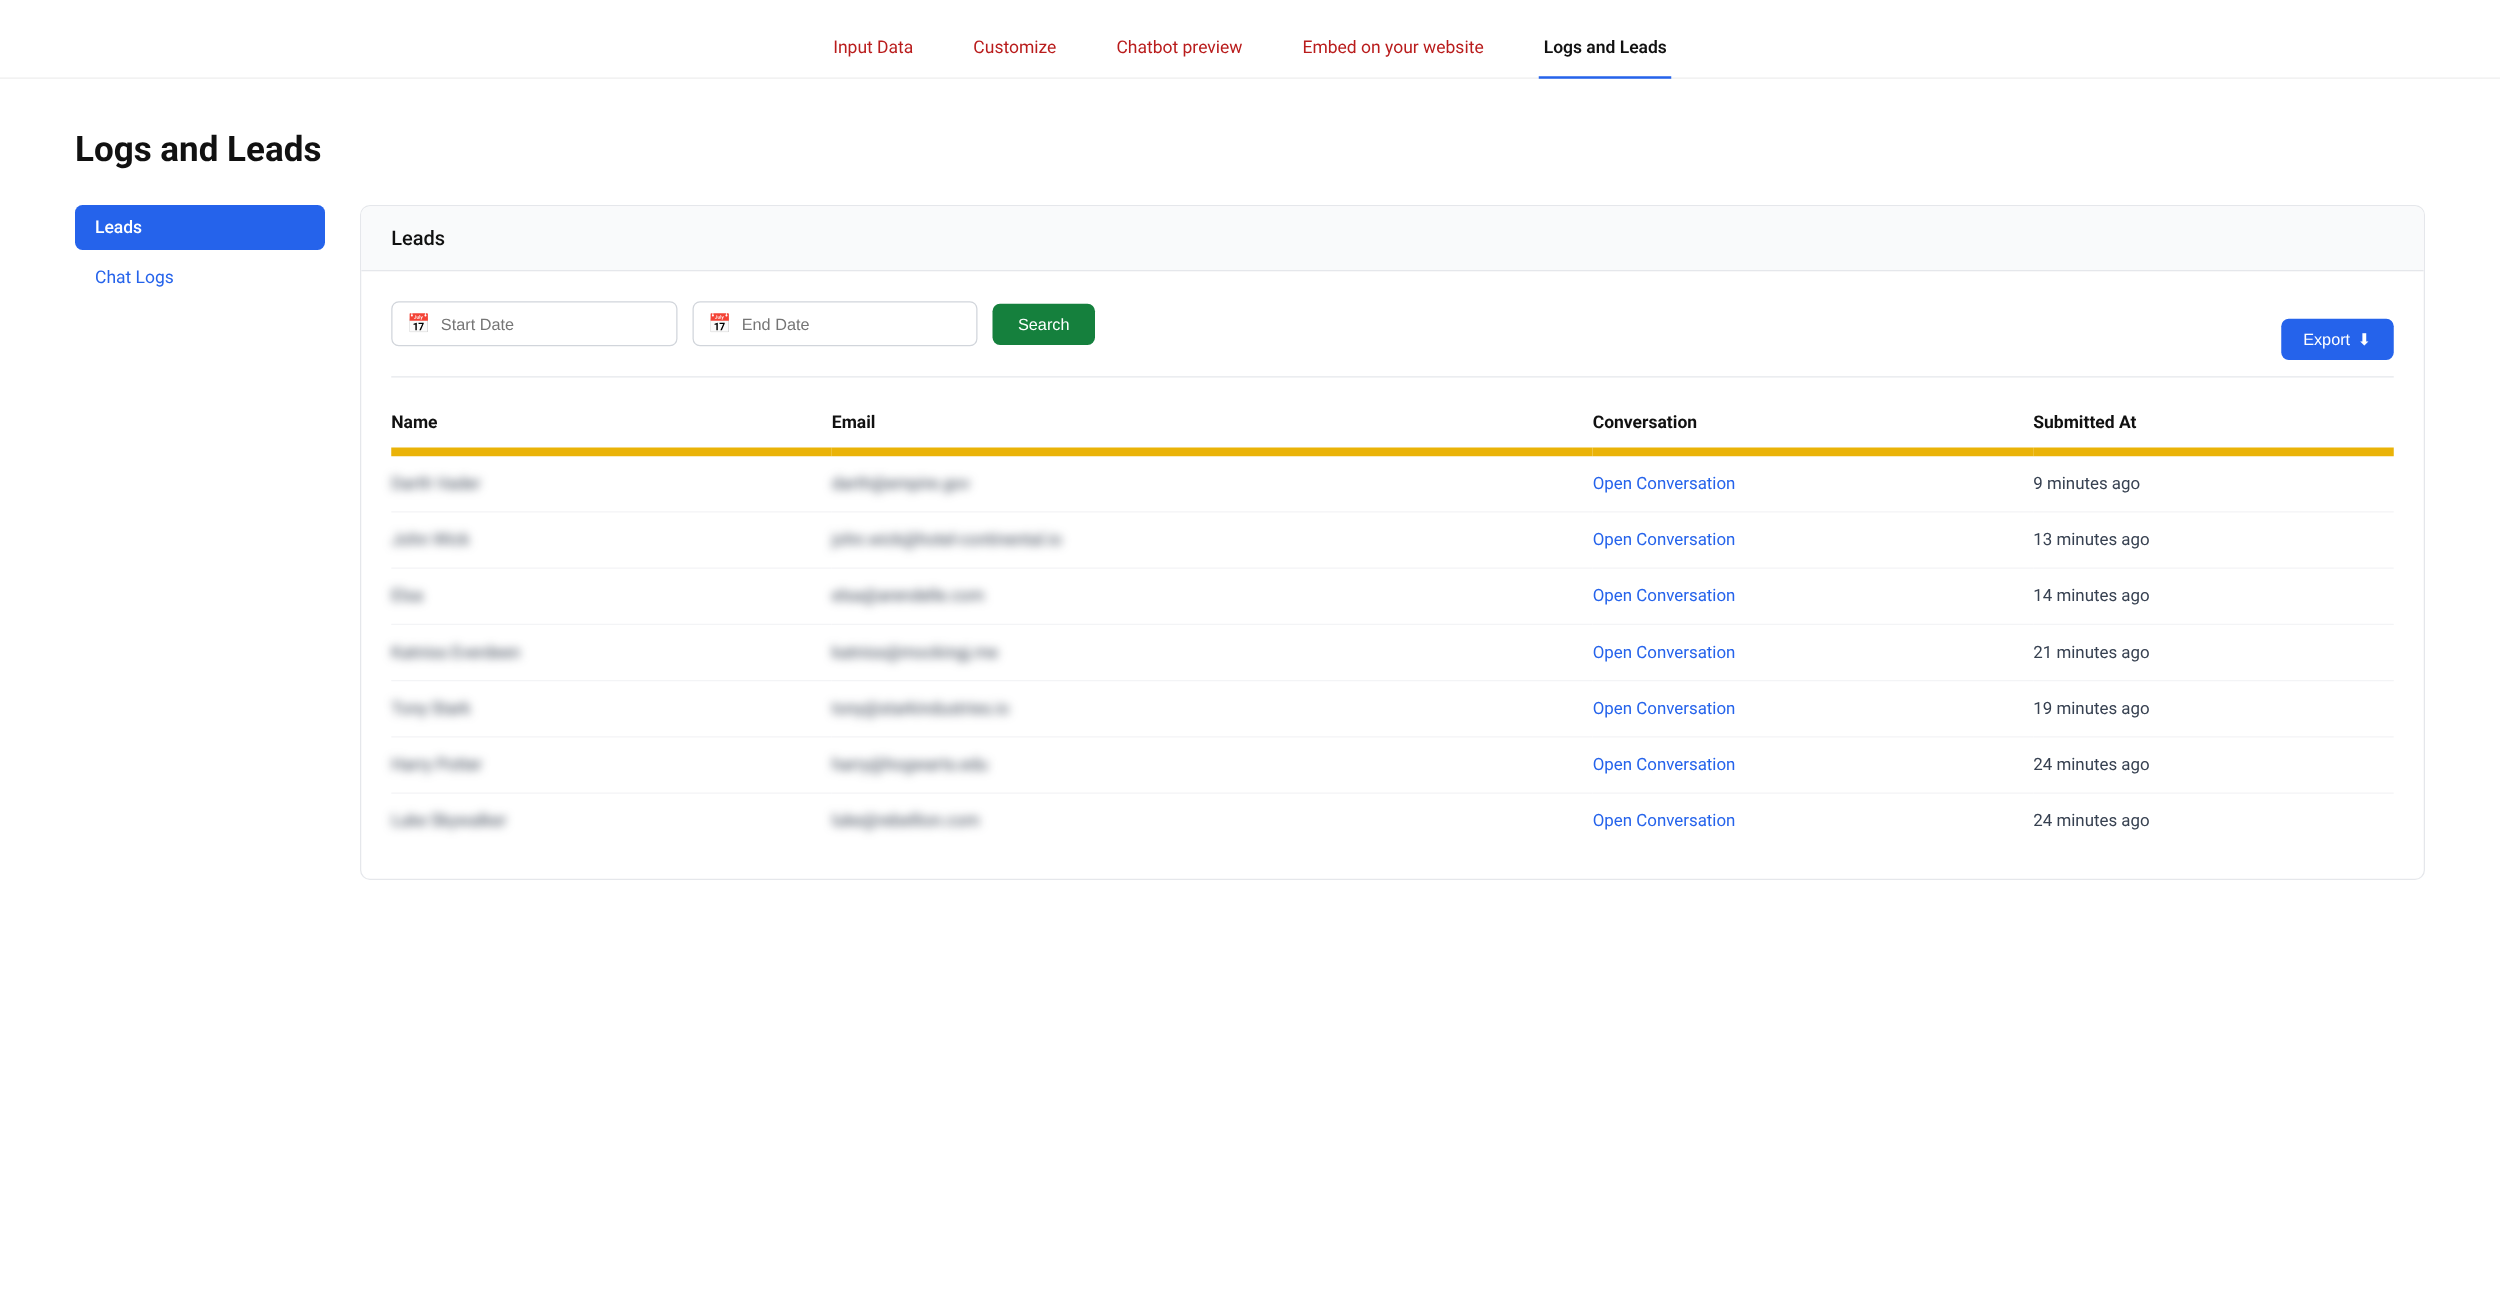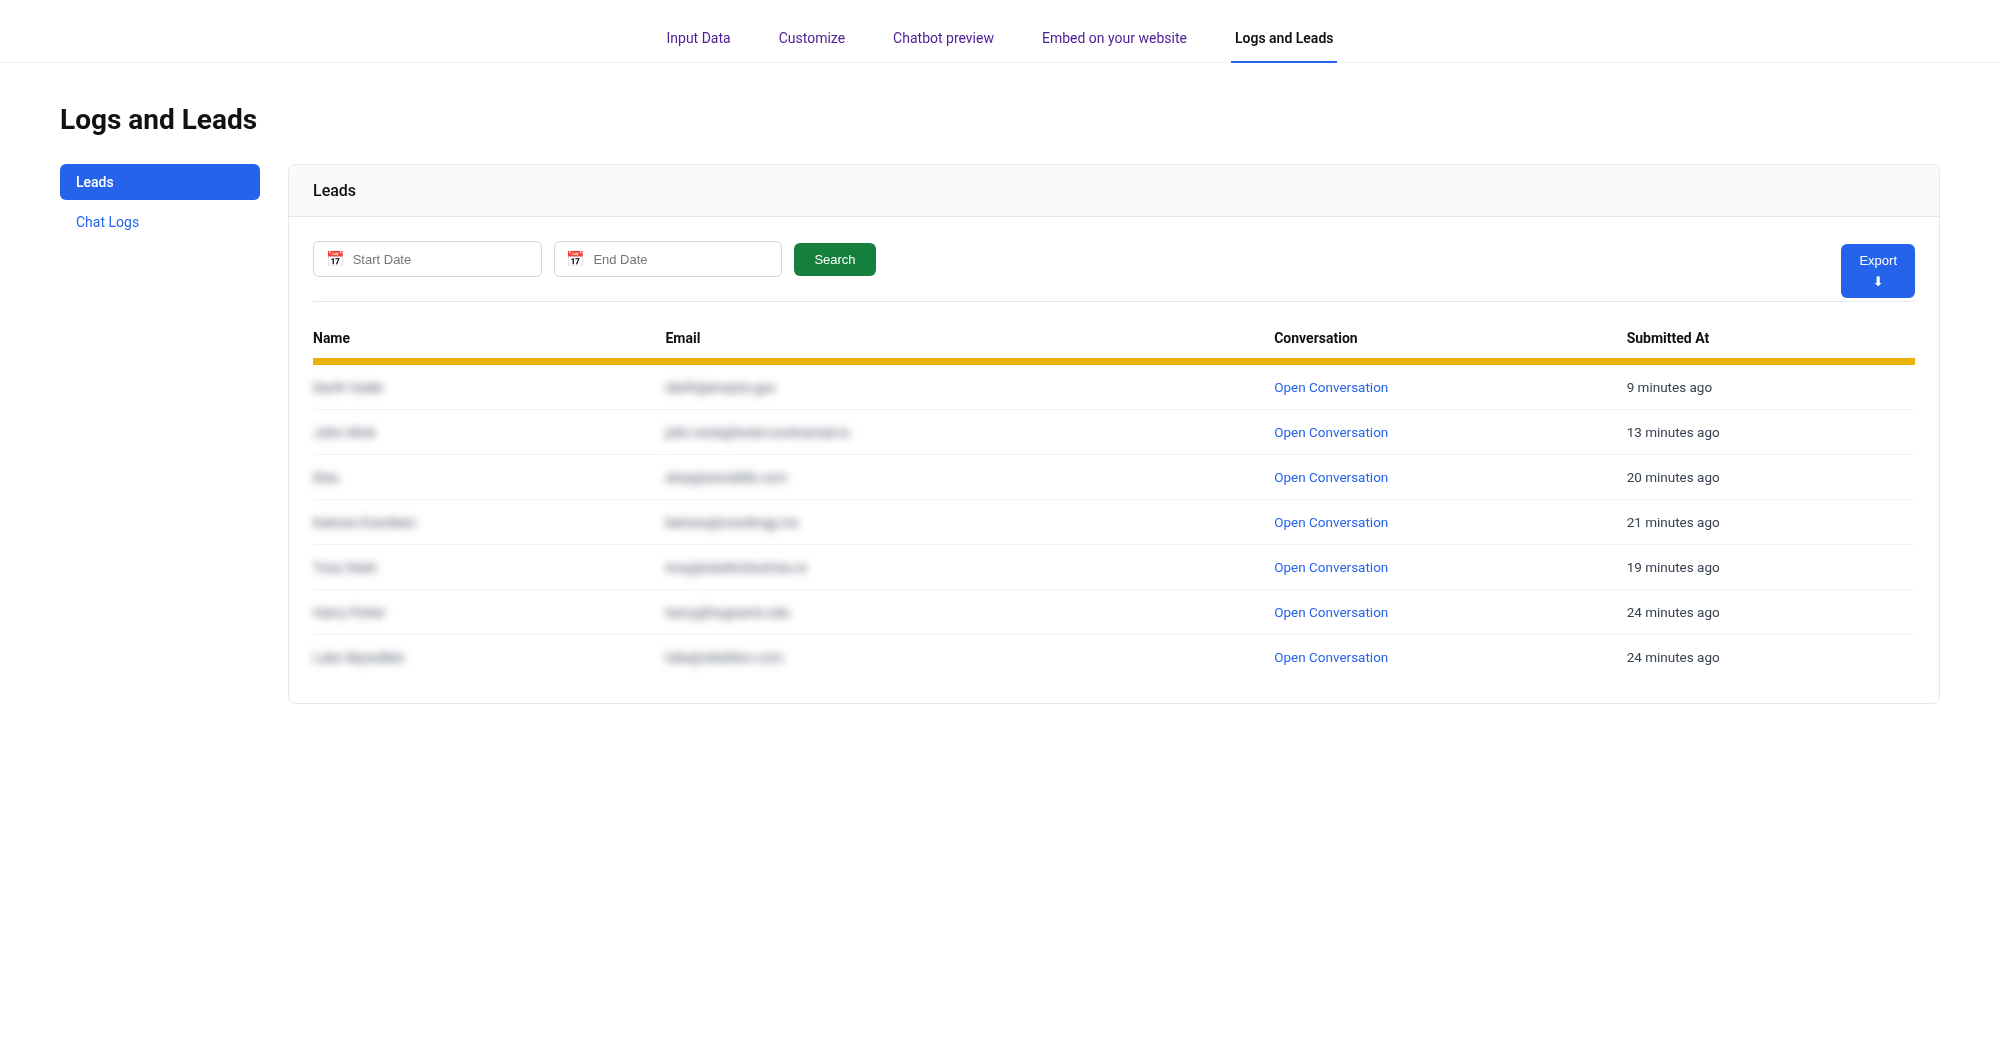--- a/index.html
+++ b/index.html
@@ -14,21 +14,21 @@
       display: flex;
       justify-content: center;
       align-items: center;
       gap: 40px;
       padding: 18px 0 0 0;
       border-bottom: 1px solid #eee;
       background: #fff;
     }
     .top-nav-item {
       padding: 12px 4px 16px 4px;
-      color: #4c1d95;
+      color: #b91c1c;
       cursor: pointer;
       font-size: 14px;
       position: relative;
       white-space: nowrap;
     }
     .top-nav-item.active {
       color: #111;
       font-weight: 600;
     }
     .top-nav-item.active::after {
@@ -144,21 +144,20 @@
       color: #fff;
       border: none;
       border-radius: 6px;
       padding: 9px 18px;
       font-size: 13px;
       cursor: pointer;
       display: flex;
       align-items: center;
       gap: 6px;
       margin-left: auto;
-      flex-direction: column;
     }
     .filters-actions {
       display: flex;
       align-items: center;
       width: 100%;
     }
     
     .divider {
       border: none;
       border-top: 1px solid #e5e7eb;
@@ -274,21 +273,21 @@
               <tr>
                 <td class="col-name blurred">John Wick</td>
                 <td class="col-email blurred">john.wick@hotel-continental.io</td>
                 <td class="col-conv"><a class="link-blue" href="#">Open Conversation</a></td>
                 <td class="col-time">13 minutes ago</td>
               </tr>
               <tr>
                 <td class="col-name blurred">Elsa</td>
                 <td class="col-email blurred">elsa@arendelle.com</td>
                 <td class="col-conv"><a class="link-blue" href="#">Open Conversation</a></td>
-                <td class="col-time">20 minutes ago</td>
+                <td class="col-time">14 minutes ago</td>
               </tr>
               <tr>
                 <td class="col-name blurred">Katniss Everdeen</td>
                 <td class="col-email blurred">katniss@mockingj.me</td>
                 <td class="col-conv"><a class="link-blue" href="#">Open Conversation</a></td>
                 <td class="col-time">21 minutes ago</td>
               </tr>
               <tr>
                 <td class="col-name blurred">Tony Stark</td>
                 <td class="col-email blurred">tony@starkindustries.io</td>

